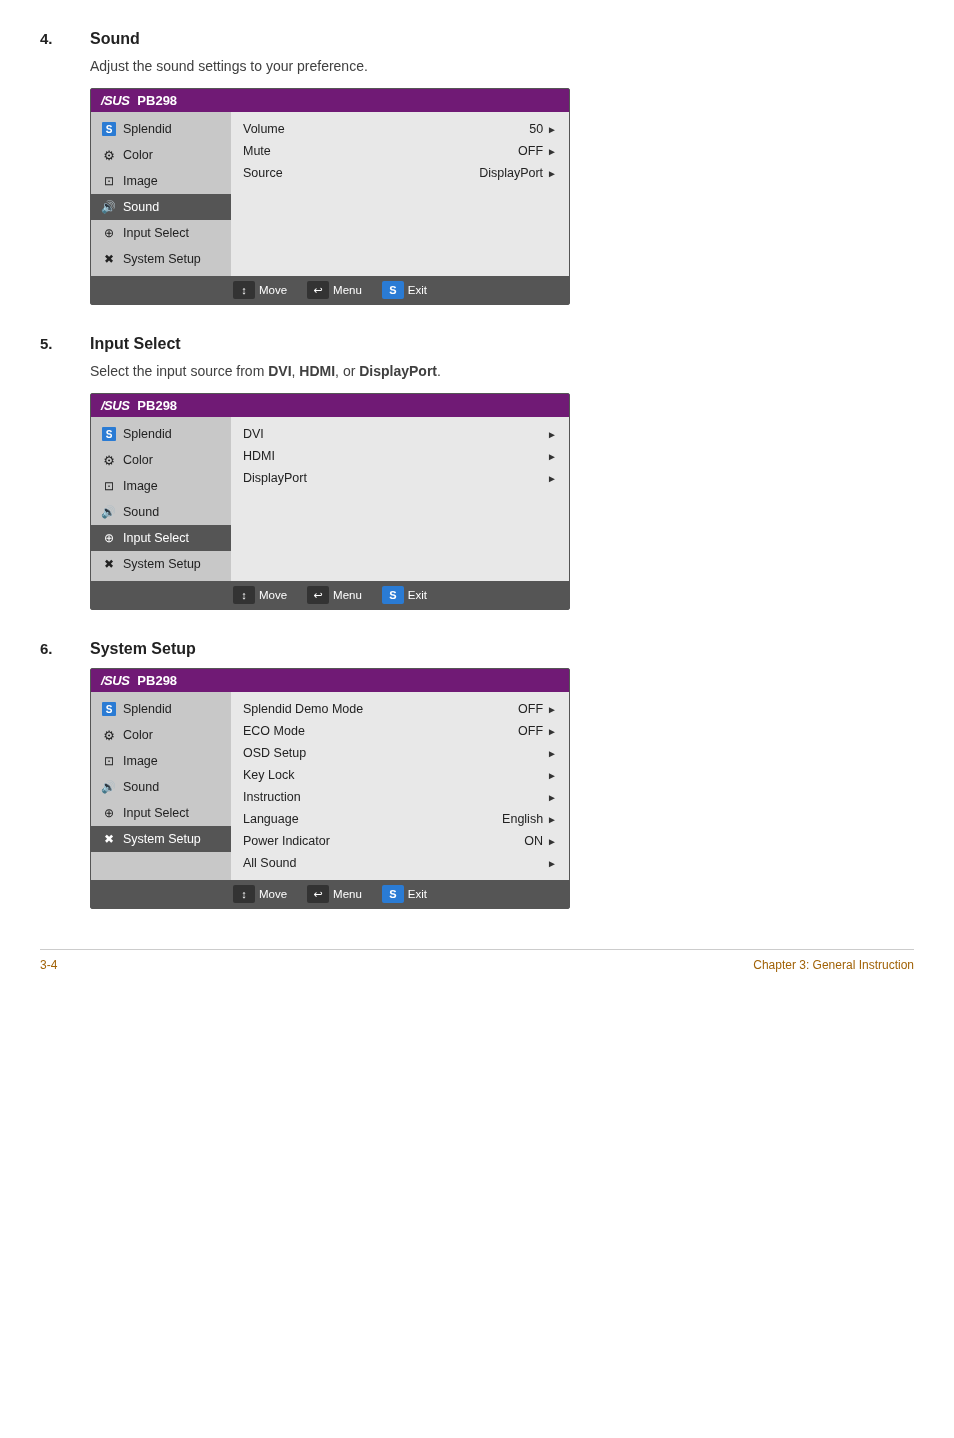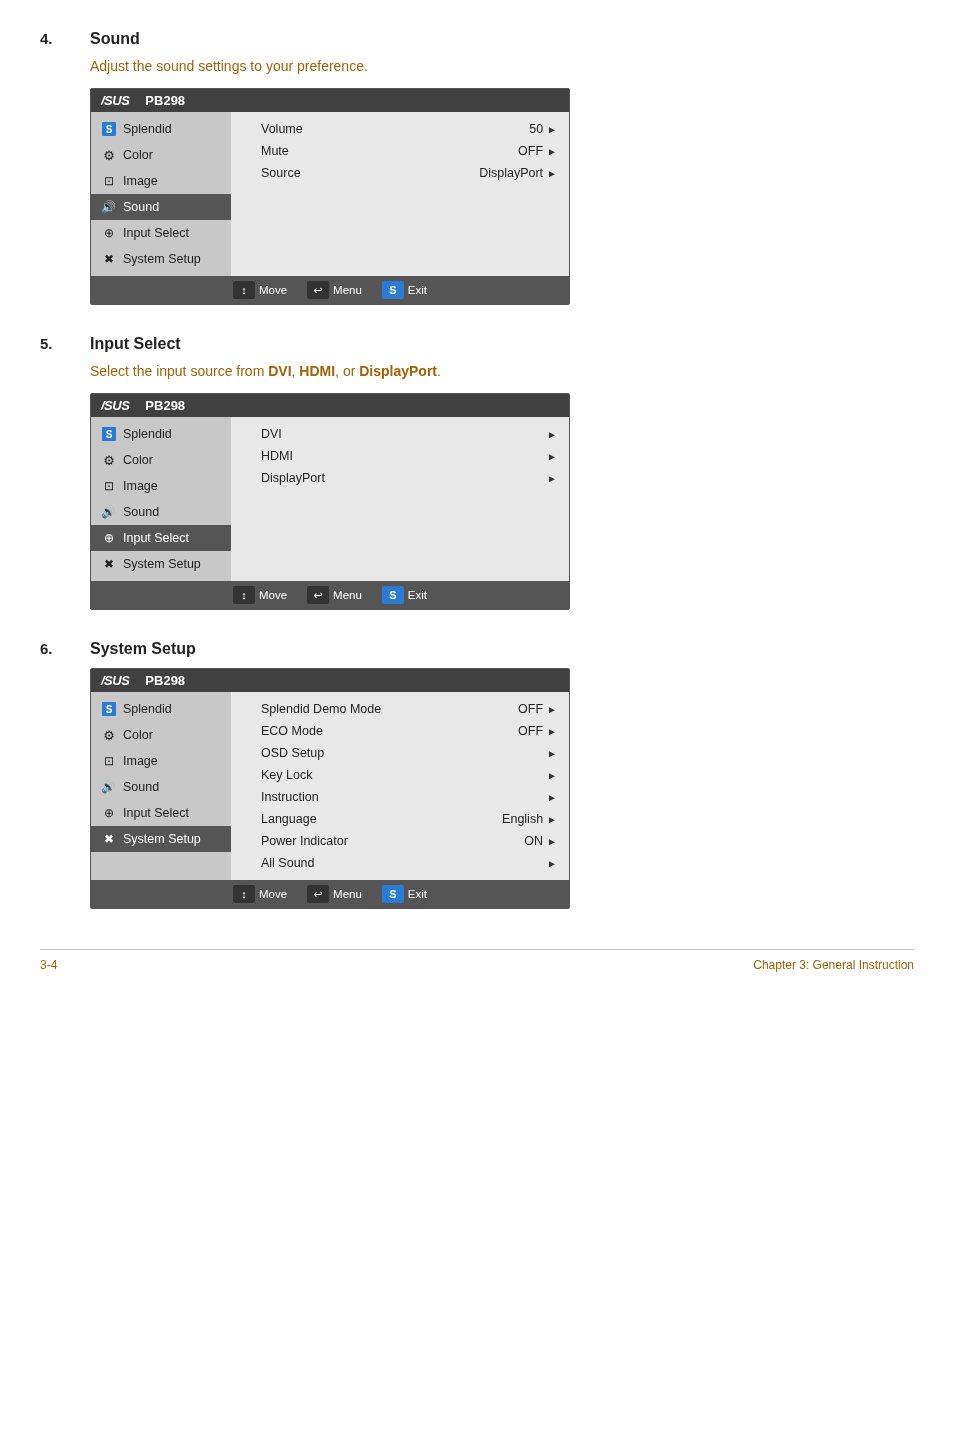--- a/index.html
+++ b/index.html
@@ -31,40 +31,40 @@
 
     .section-title {
       font-weight: bold;
       font-size: 16px;
     }
 
     .section-desc {
       margin-left: 50px;
       margin-bottom: 14px;
       font-size: 14px;
-      color: #a16207;
+      color: #404040;
     }
 
     .osd-box {
       margin-left: 50px;
       border: 1.5px solid #555;
       width: 480px;
       background: #e8e8e8;
       border-radius: 2px;
     }
 
     .osd-titlebar {
-      background: #404040;
+      background: #701a75;
       color: #fff;
       padding: 4px 10px;
       font-size: 13px;
       font-weight: bold;
       display: flex;
       align-items: center;
-      gap: 16px;
+      gap: 8px;
     }
 
     .asus-logo {
       font-style: italic;
       font-weight: bold;
       font-size: 13px;
       letter-spacing: -0.5px;
     }
 
     .osd-body {
@@ -108,21 +108,20 @@
       background: #e8e8e8;
     }
 
     .osd-row {
       display: flex;
       justify-content: space-between;
       align-items: center;
       padding: 4px 0;
       font-size: 12.5px;
       border-bottom: none;
-      margin-left: 18px;
     }
 
     .osd-row-label {
       color: #222;
     }
 
     .osd-row-value {
       color: #222;
       display: flex;
       align-items: center;

